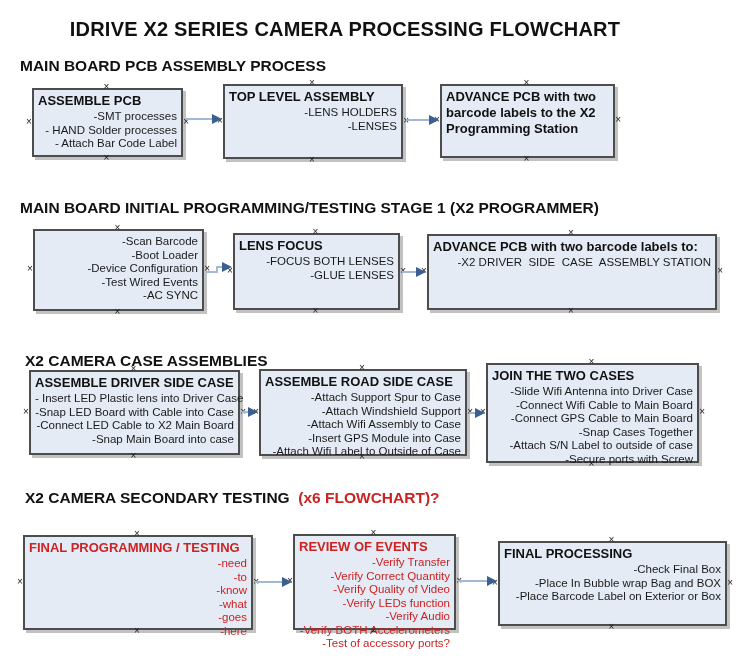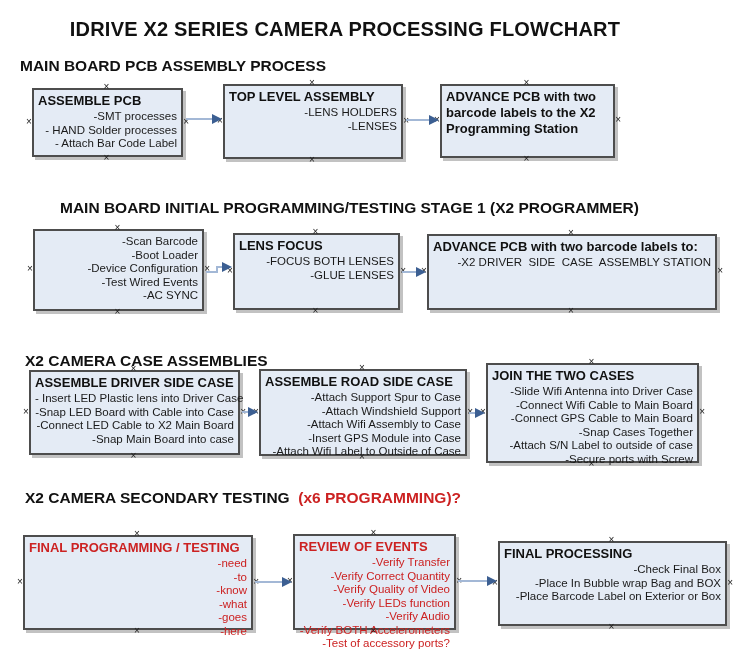--- a/index.html
+++ b/index.html
@@ -25,23 +25,23 @@
   #connector-layer{position:absolute;left:0;top:0;width:747px;height:662px;pointer-events:none;}
 </style>
 </head>
 <body>
 
 <div id="page">
 
   <div class="main-title">IDRIVE X2  SERIES CAMERA PROCESSING FLOWCHART</div>
 
   <div class="sec-heading" style="left:20px;top:57px;"><span>MAIN BOARD PCB ASSEMBLY PROCESS</span></div>
-  <div class="sec-heading" style="left:20px;top:199px;margin-left:40px;"><span>MAIN BOARD INITIAL PROGRAMMING/TESTING STAGE 1 (X2 PROGRAMMER)</span></div>
+  <div class="sec-heading" style="left:20px;top:199px;"><span>MAIN BOARD INITIAL PROGRAMMING/TESTING STAGE 1 (X2 PROGRAMMER)</span></div>
   <div class="sec-heading" style="left:25px;top:352px;"><span>X2 CAMERA CASE ASSEMBLIES</span></div>
-  <div class="sec-heading" style="left:25px;top:489px;"><span>X2 CAMERA SECONDARY TESTING </span><span class="red-part"> (x6 PROGRAMMING)?</span></div>
+  <div class="sec-heading" style="left:25px;top:489px;"><span>X2 CAMERA SECONDARY TESTING </span><span class="red-part"> (x6 FLOWCHART)?</span></div>
 
   <div class="fbox" style="left:32px;top:88px;width:151px;height:69px;">
     <div class="box-title">ASSEMBLE PCB</div>
     <div class="box-items">
         <div class="box-item">-SMT processes</div>
         <div class="box-item">- HAND Solder processes</div>
         <div class="box-item">- Attach Bar Code Label</div>
       </div>
   <span class="handle top">×</span>
       <span class="handle bottom">×</span>

